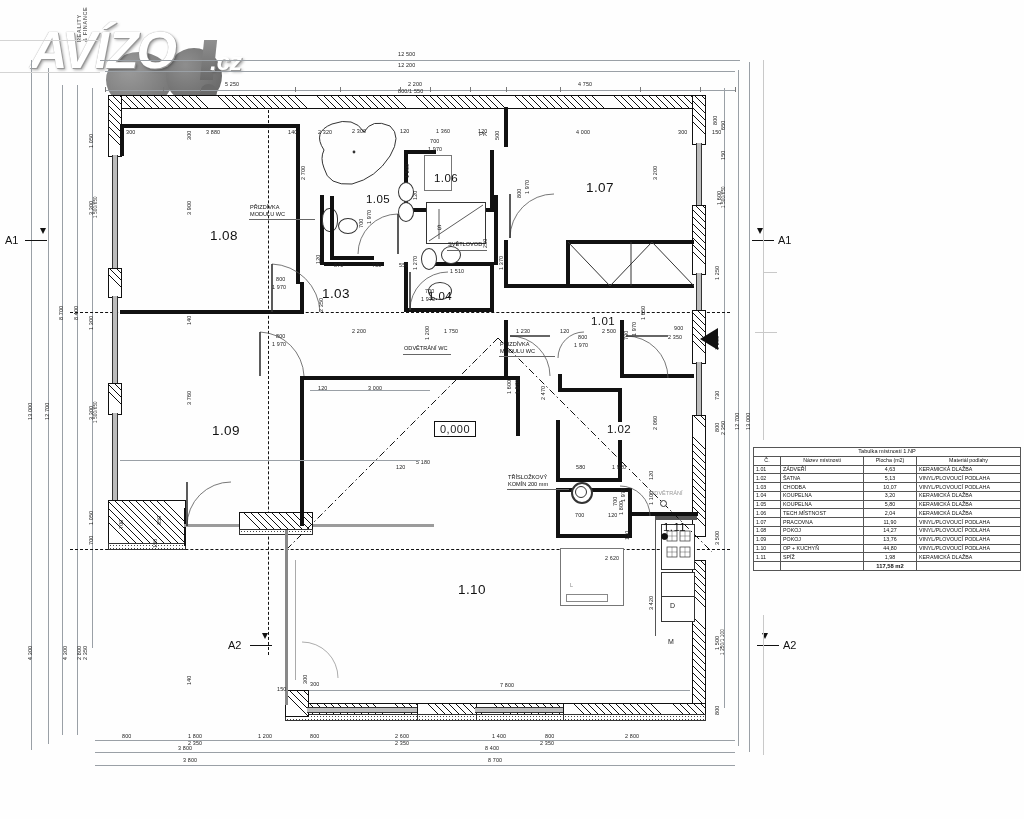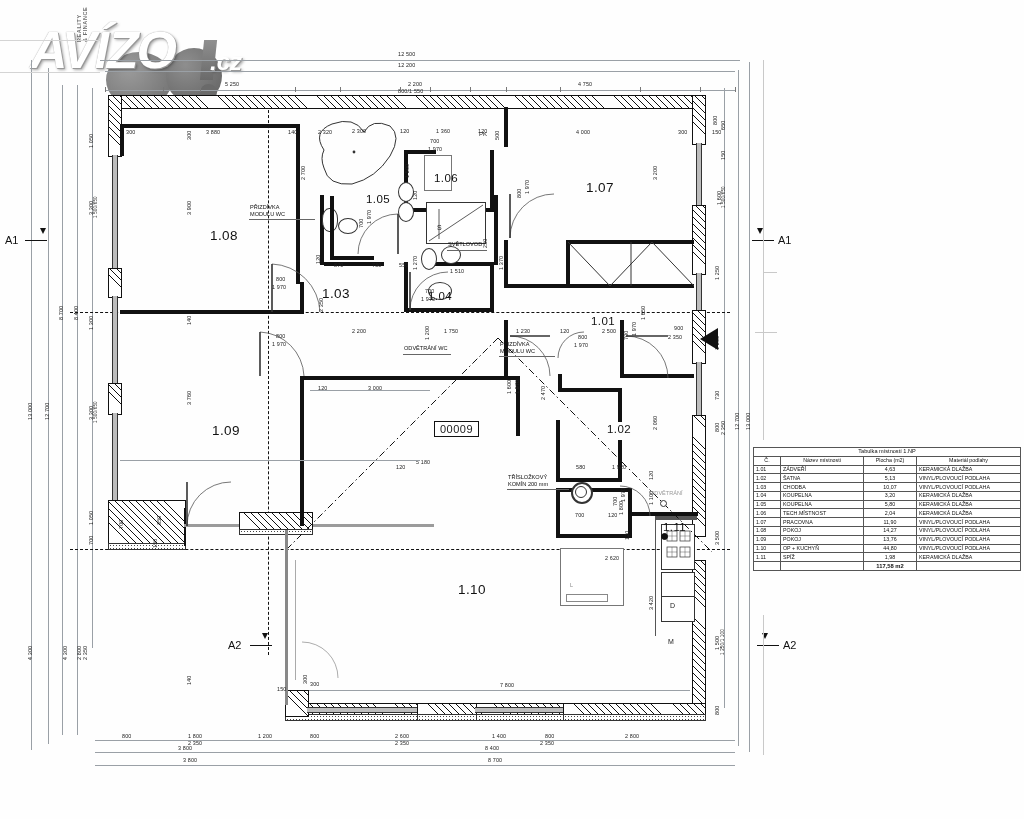--- a/index.html
+++ b/index.html
@@ -417,21 +417,21 @@
 
   <svg class="abs" style="left:698px;top:326px;" width="22" height="26">
     <polygon points="20,2 20,24 2,13" fill="#111"></polygon>
   </svg>
 
   <svg class="abs" style="left:280px;top:330px;" width="440" height="230">
     <line x1="218" y1="8" x2="8" y2="218" stroke="#111" stroke-width="1" stroke-dasharray="7 3 1.6 3"></line>
     <line x1="218" y1="8" x2="432" y2="222" stroke="#111" stroke-width="1" stroke-dasharray="7 3 1.6 3"></line>
   </svg>
 
-  <div class="lvl" style="left:434px;top:421px;">00009</div>
+  <div class="lvl" style="left:434px;top:421px;">0,000</div>
 
   <div class="rn" style="left:210px;top:228px;">1.08</div>
   <div class="rn" style="left:212px;top:423px;">1.09</div>
   <div class="rn" style="left:322px;top:286px;">1.03</div>
   <div class="rn sm" style="left:366px;top:193px;">1.05</div>
   <div class="rn sm" style="left:434px;top:172px;">1.06</div>
   <div class="rn sm" style="left:428px;top:290px;">1.04</div>
   <div class="rn" style="left:586px;top:180px;">1.07</div>
   <div class="rn sm" style="left:591px;top:315px;">1.01</div>
   <div class="rn sm" style="left:607px;top:423px;">1.02</div>

